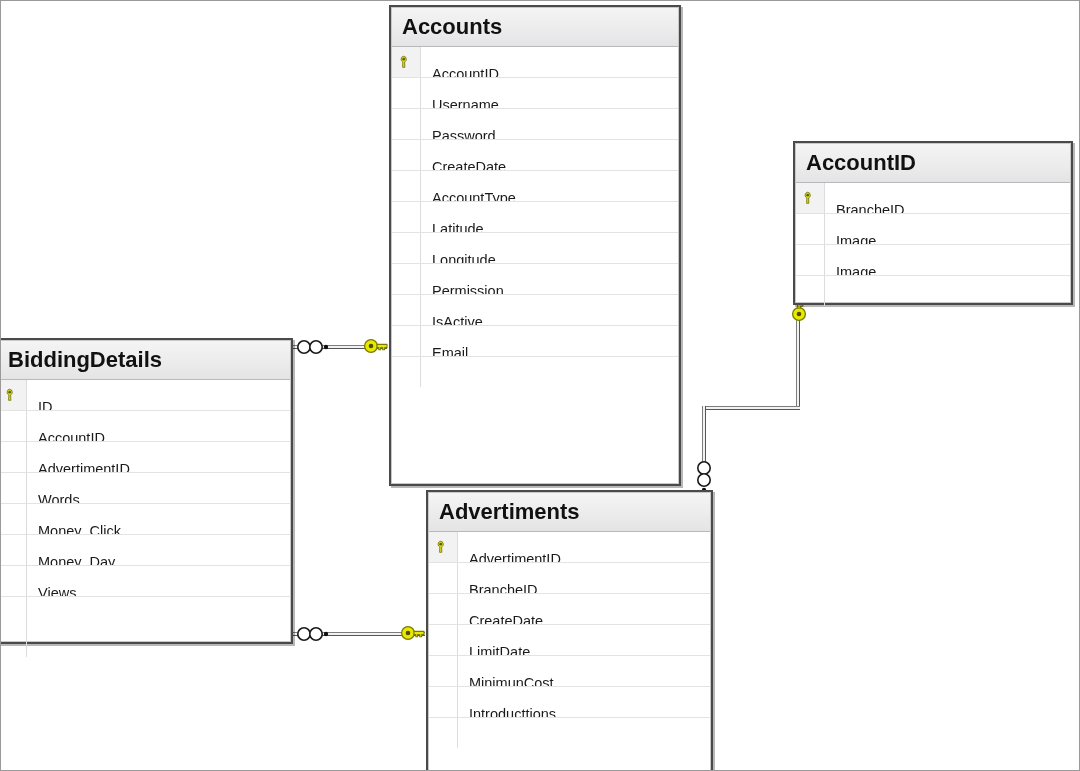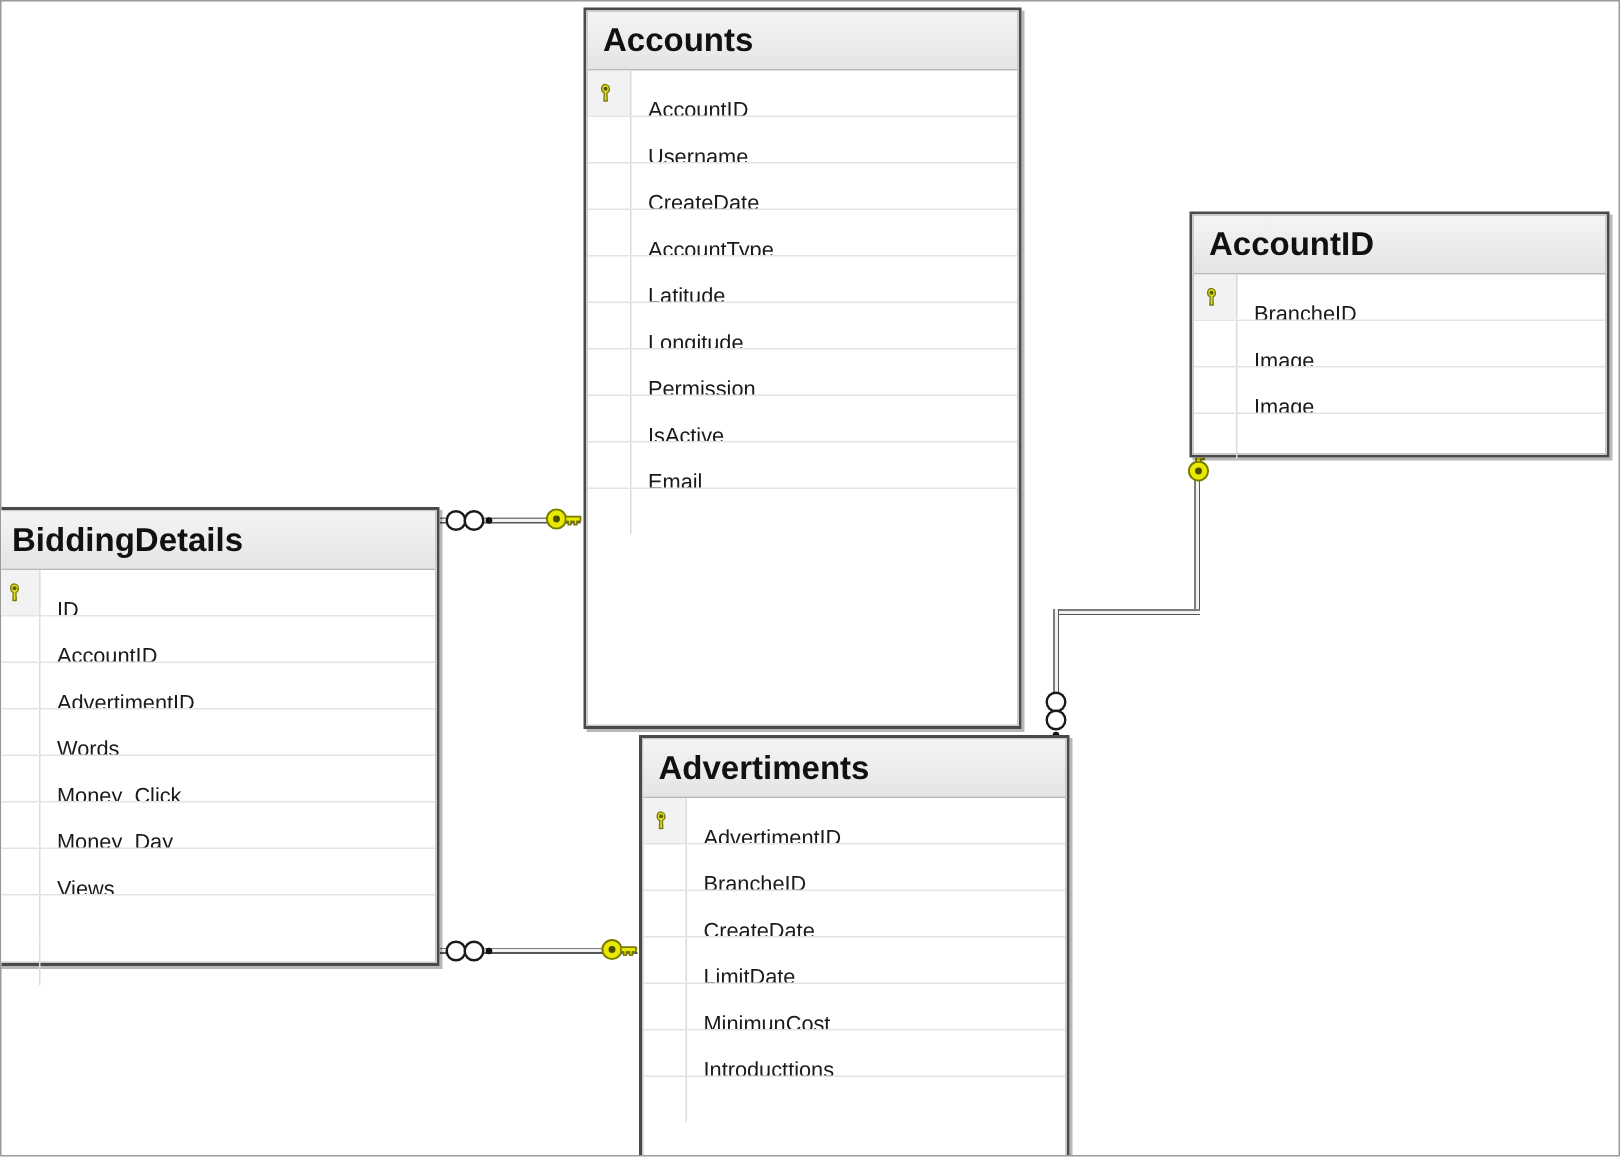--- a/index.html
+++ b/index.html
@@ -107,20 +107,24 @@
               </svg>
             </span>
             <span class="fname">AccountID</span>
           </div>
           <div class="row">
             <span class="gut"></span>
             <span class="fname">Username</span>
           </div>
           <div class="row">
             <span class="gut"></span>
+            <span class="fname">Password</span>
+          </div>
+          <div class="row">
+            <span class="gut"></span>
             <span class="fname">CreateDate</span>
           </div>
           <div class="row">
             <span class="gut"></span>
             <span class="fname">AccountType</span>
           </div>
           <div class="row">
             <span class="gut"></span>
             <span class="fname">Latitude</span>
           </div>

